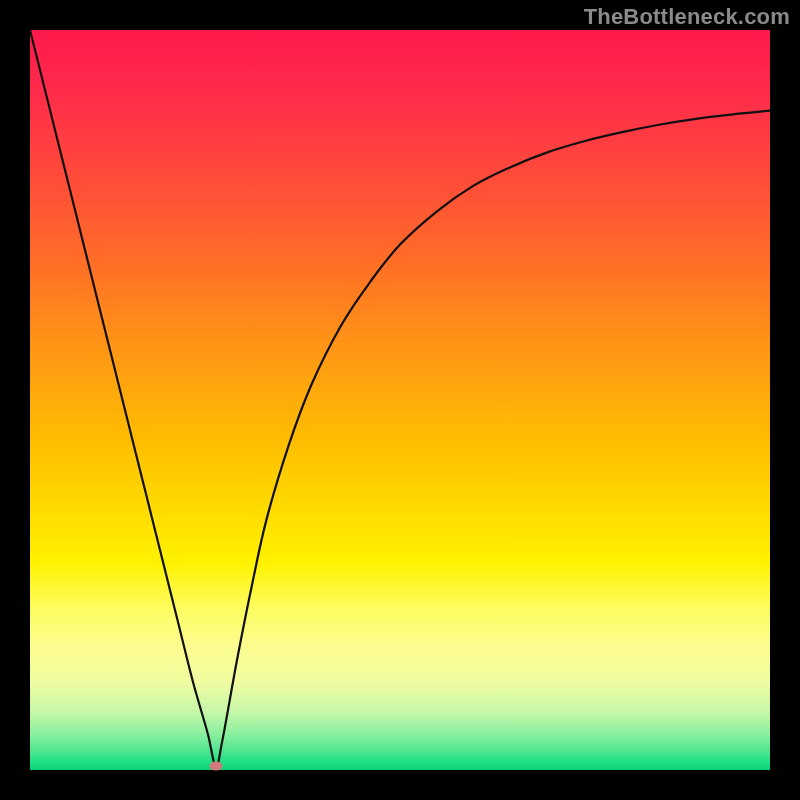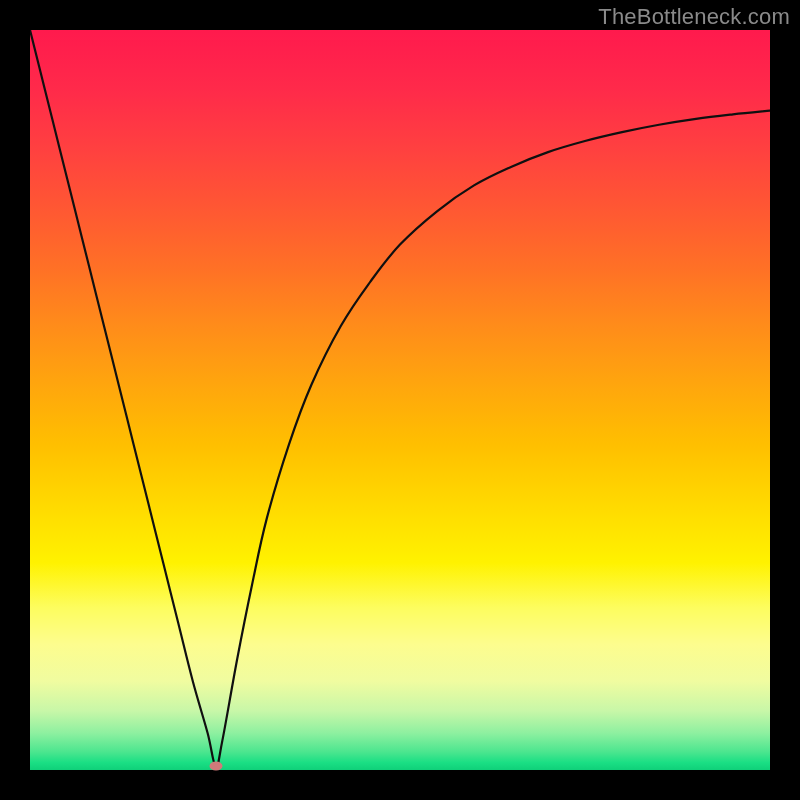--- a/index.html
+++ b/index.html
@@ -46,21 +46,21 @@
       #0fd079 100%
     );
   }
   .watermark {
     position: absolute;
     top: 4px;
     right: 10px;
     color: #8a8a8a;
     font-size: 22px;
     letter-spacing: 0.2px;
-    font-weight: 400;
+    font-weight: 700;
     user-select: none;
     text-align: center;
   }
   svg.curve {
     position: absolute;
     top: 0;
     left: 0;
     width: 740px;
     height: 740px;
   }

